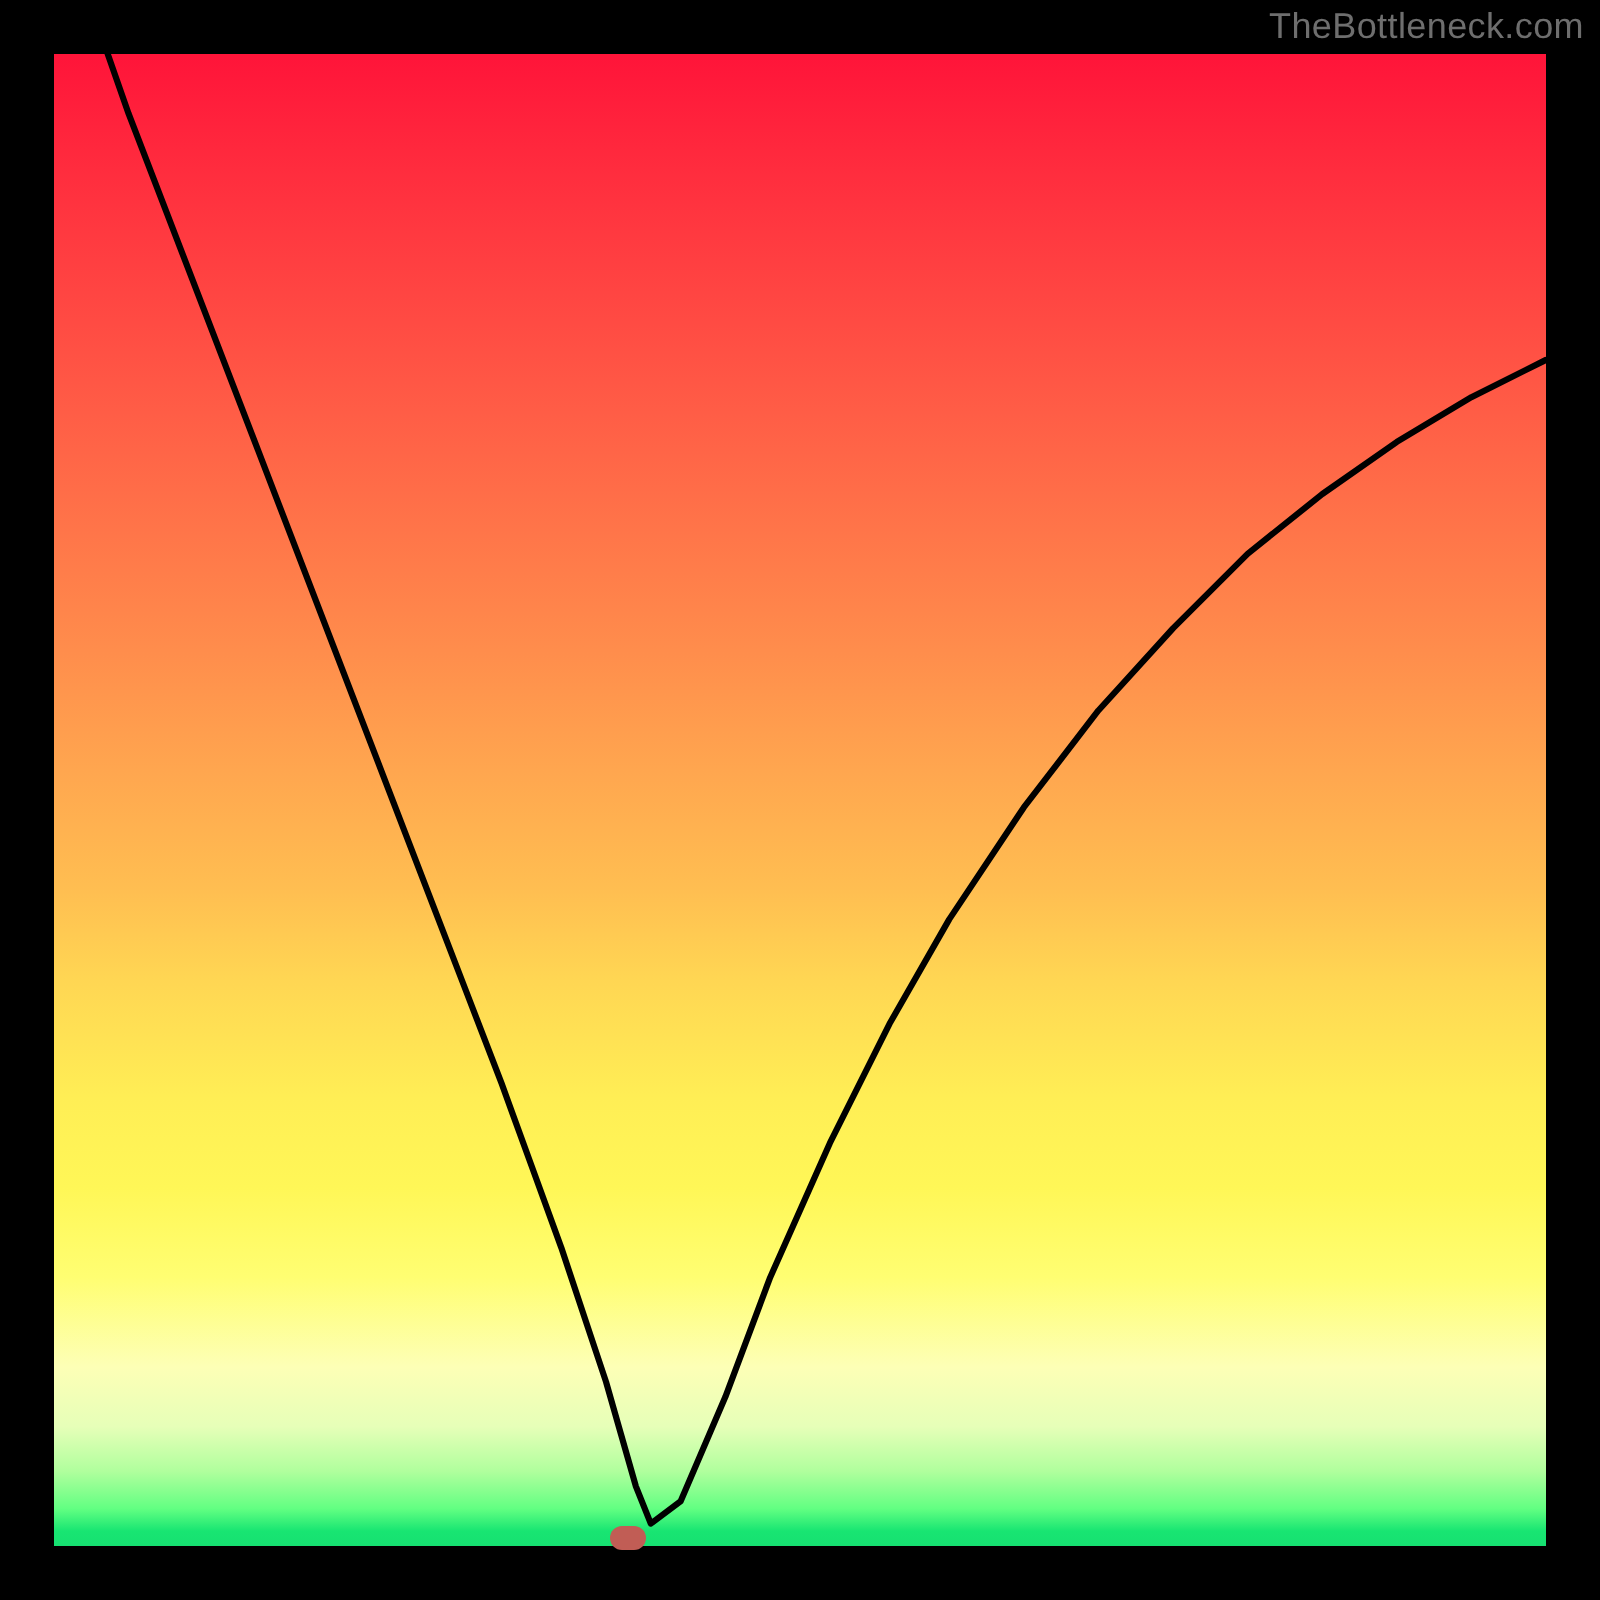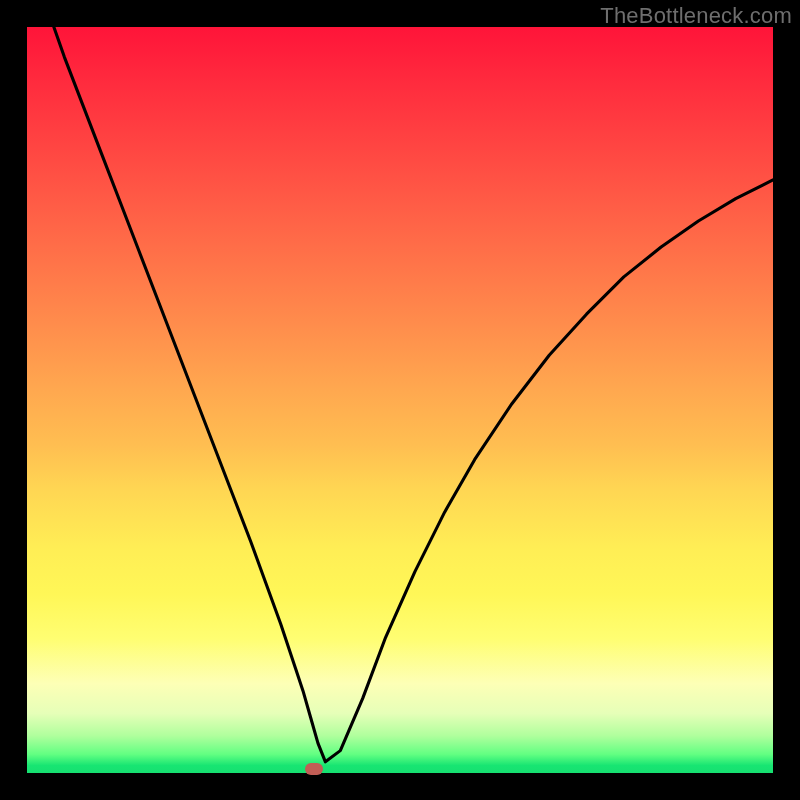--- a/index.html
+++ b/index.html
@@ -8,21 +8,21 @@
     position: relative;
     width: 800px;
     height: 800px;
     background: #000;
   }
   .watermark {
     position: absolute;
     top: 3px;
     right: 8px;
     font-family: Arial, Helvetica, sans-serif;
-    font-size: 22px;
+    font-size: 18px;
     font-weight: 500;
     color: #6e6e6e;
     letter-spacing: 0.2px;
   }
   .plot {
     position: absolute;
     left: 27px;
     top: 27px;
     width: 746px;
     height: 746px;

